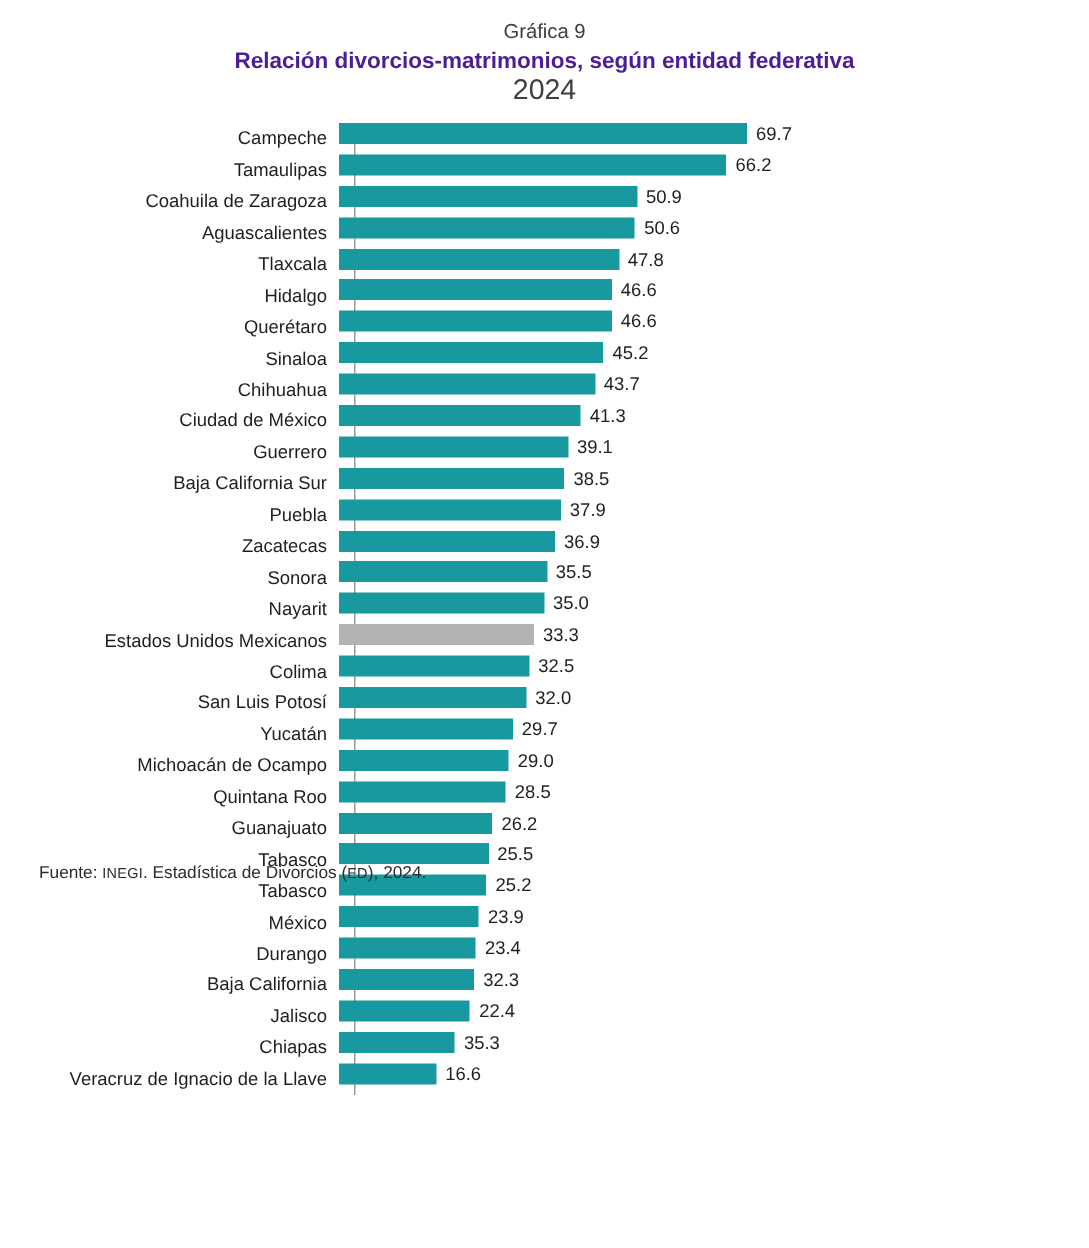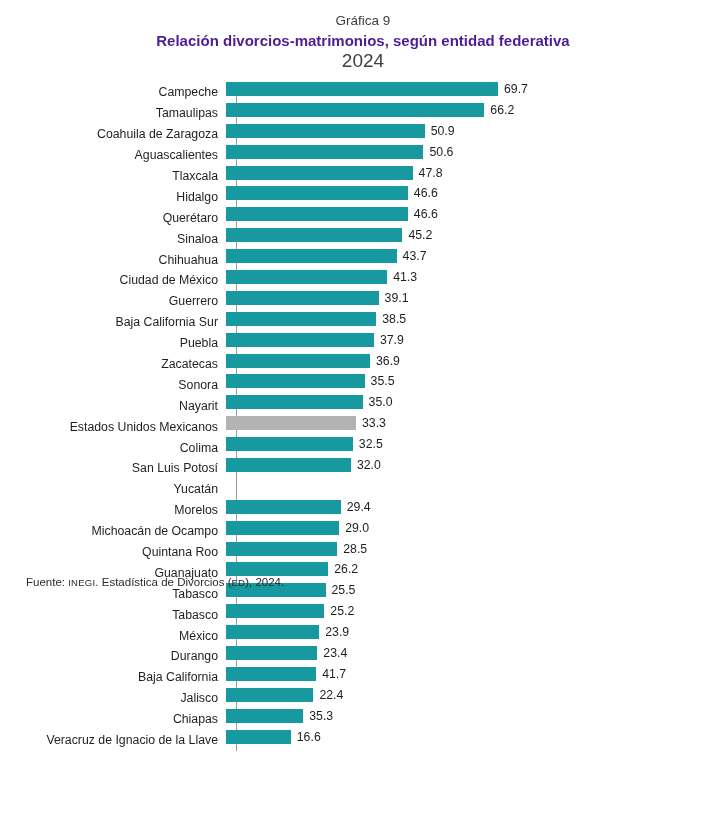--- a/index.html
+++ b/index.html
@@ -251,26 +251,23 @@
         </div>
         <div class="row">
           <div class="cat-label">San Luis Potosí</div>
           <div class="bar-area">
             <div class="bar" style="width: 124.889px;"></div>
             <div class="bar-value">32.0</div>
           </div>
         </div>
         <div class="row">
           <div class="cat-label">Yucatán</div>
-        </div>
-        <div class="row">
-          <div class="cat-label">Morelos</div>
-          <div class="bar-area">
-            <div class="bar" style="width: 114.742px;"></div>
-            <div class="bar-value">29.4</div>
+          <div class="bar-area">
+            <div class="bar" style="width: 115.912px;"></div>
+            <div class="bar-value">29.7</div>
           </div>
         </div>
         <div class="row">
           <div class="cat-label">Michoacán de Ocampo</div>
           <div class="bar-area">
             <div class="bar" style="width: 113.181px;"></div>
             <div class="bar-value">29.0</div>
           </div>
         </div>
         <div class="row">
@@ -312,21 +309,21 @@
           <div class="cat-label">Durango</div>
           <div class="bar-area">
             <div class="bar" style="width: 91.325px;"></div>
             <div class="bar-value">23.4</div>
           </div>
         </div>
         <div class="row">
           <div class="cat-label">Baja California</div>
           <div class="bar-area">
             <div class="bar" style="width: 90.1542px;"></div>
-            <div class="bar-value">41.7</div>
+            <div class="bar-value">32.3</div>
           </div>
         </div>
         <div class="row">
           <div class="cat-label">Jalisco</div>
           <div class="bar-area">
             <div class="bar" style="width: 87.4222px;"></div>
             <div class="bar-value">22.4</div>
           </div>
         </div>
         <div class="row">

